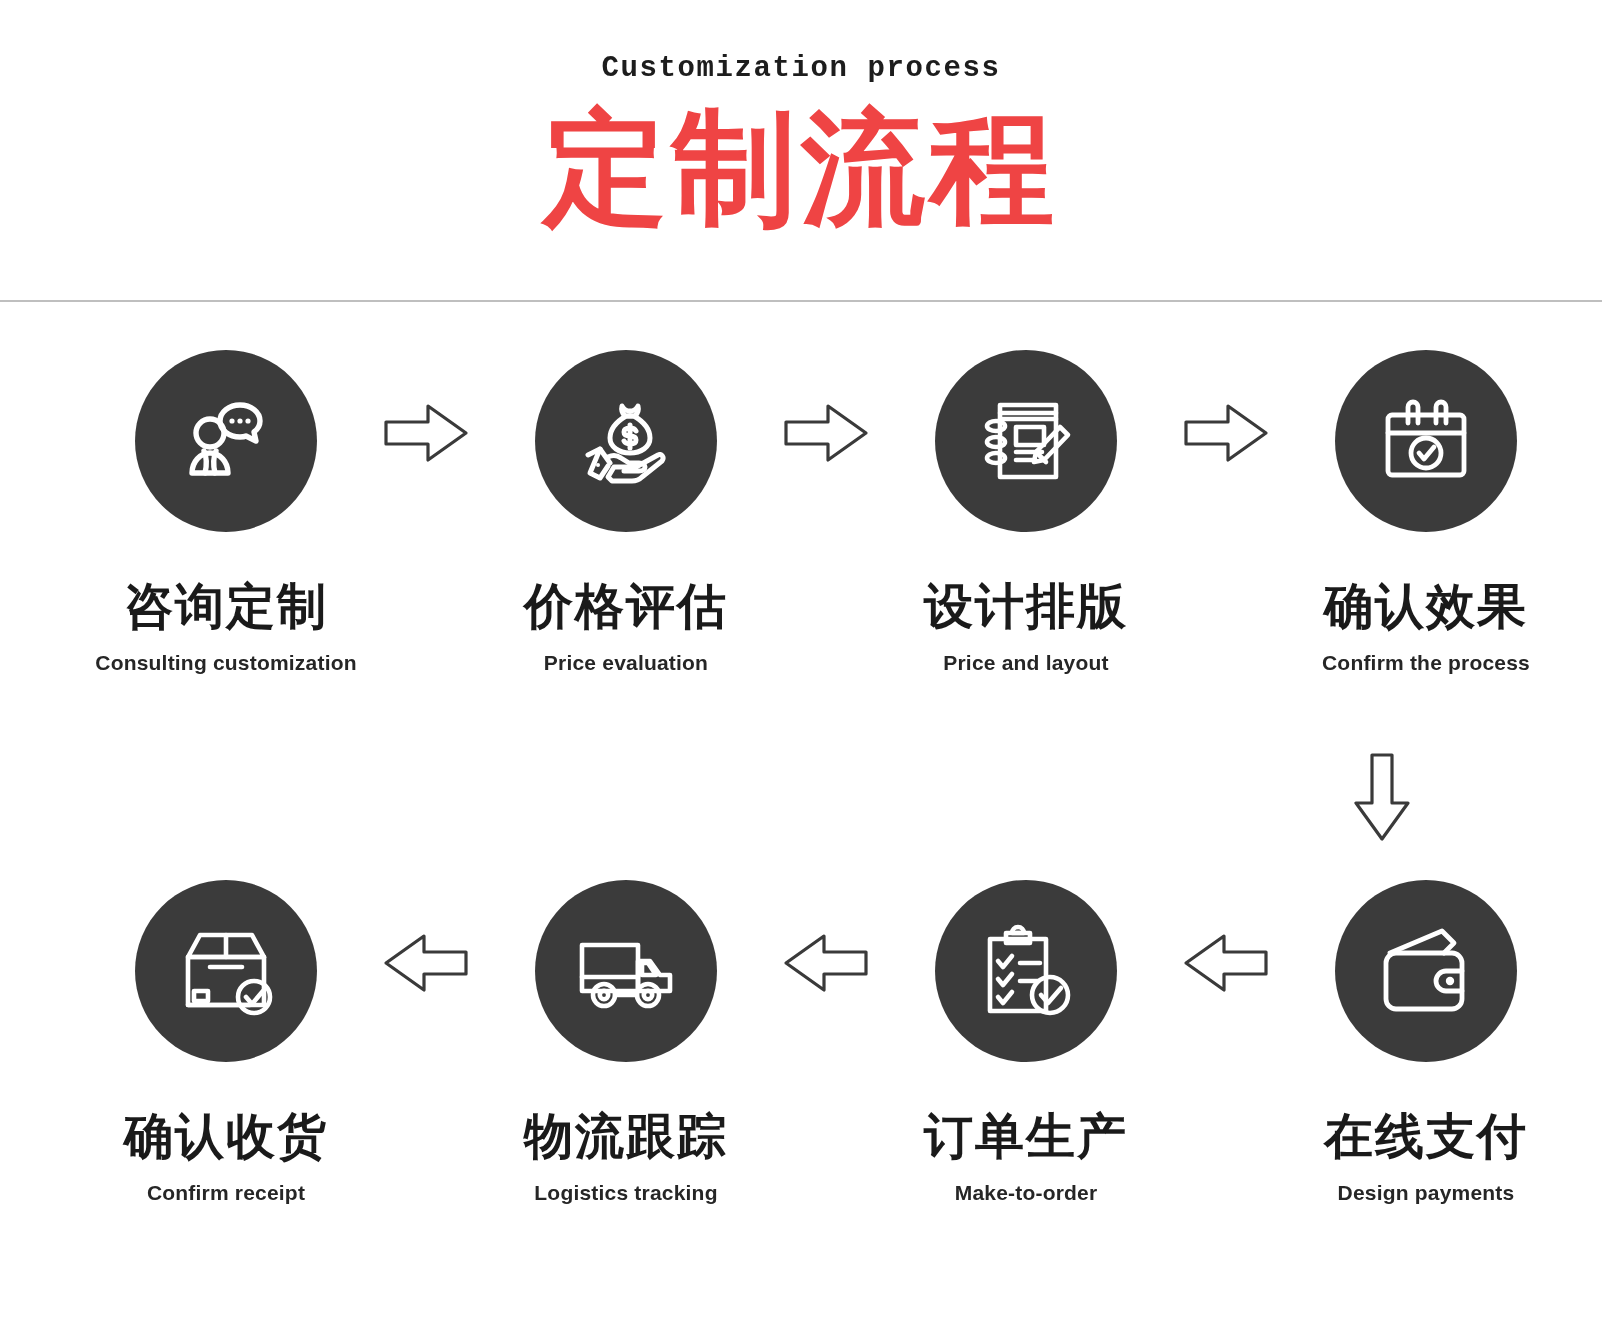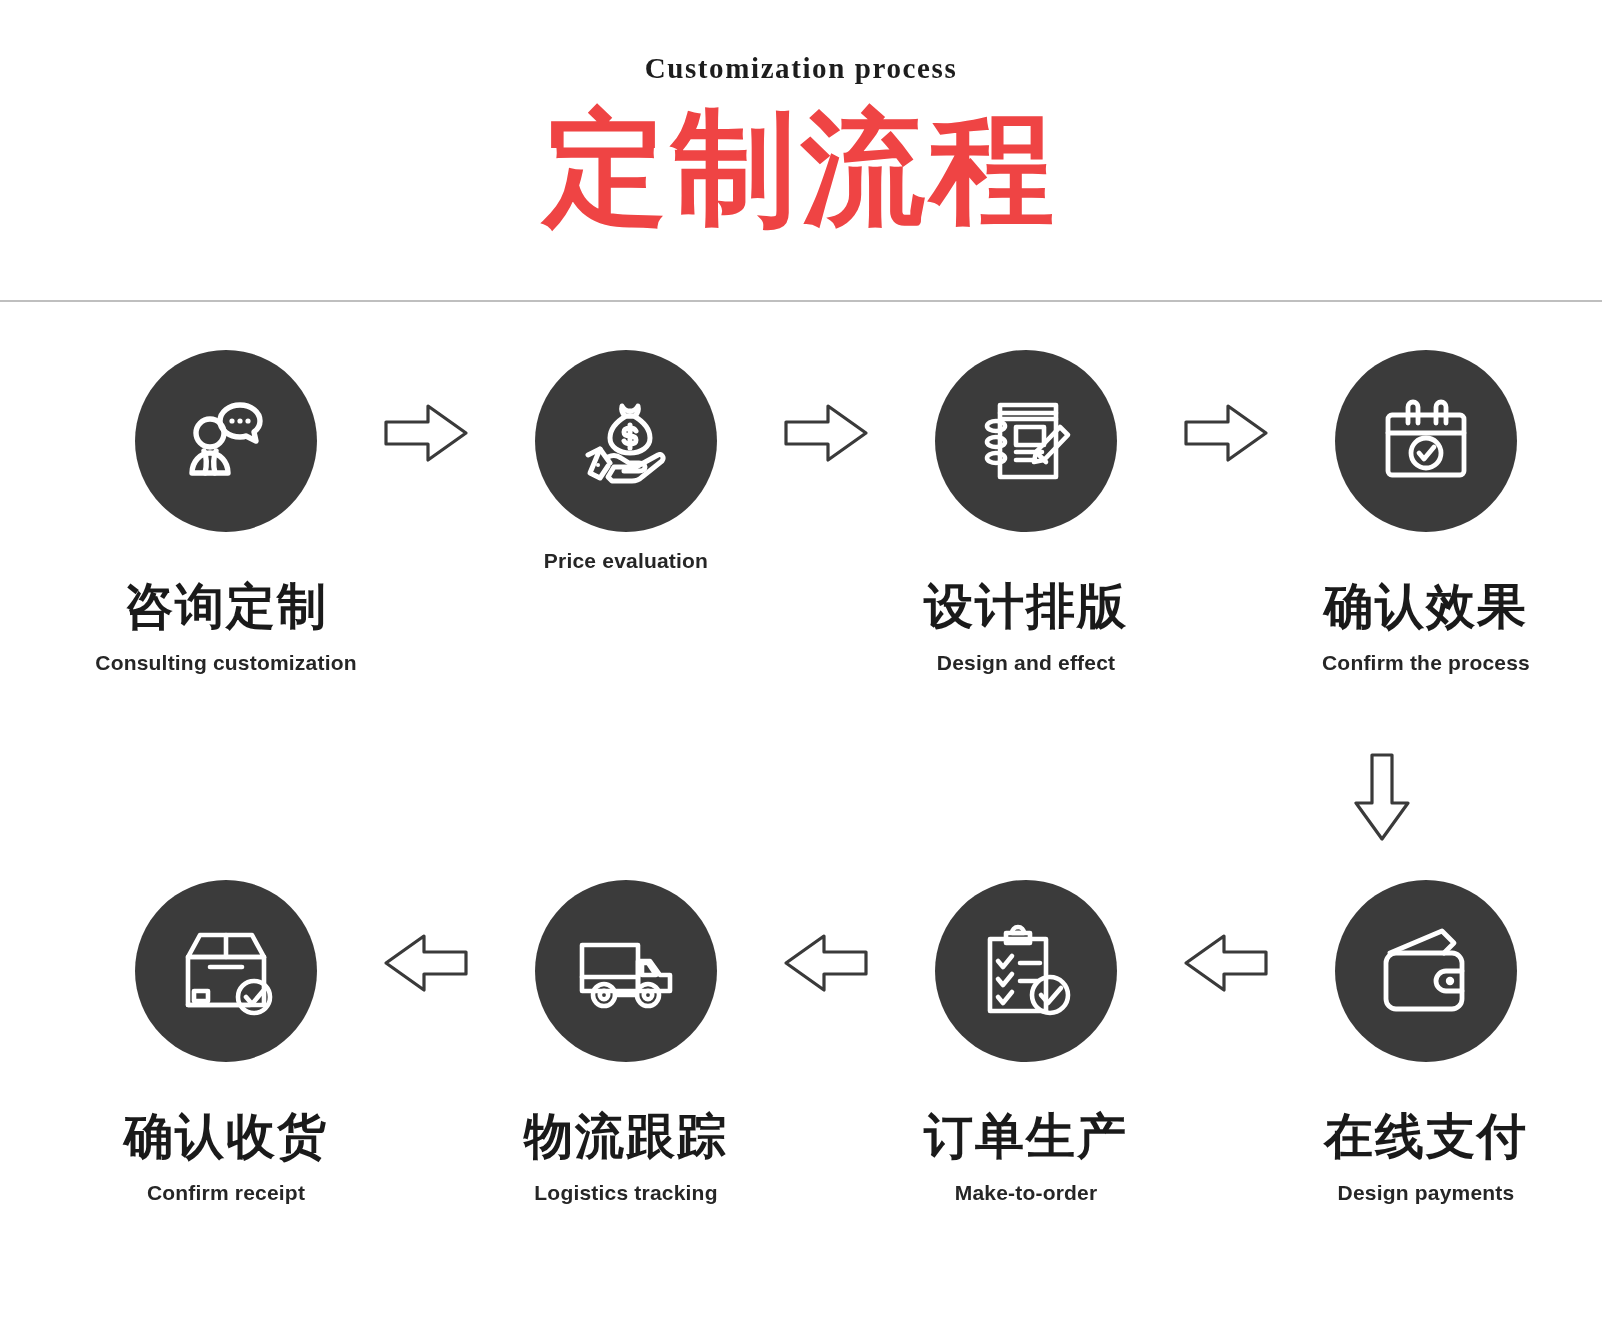--- a/index.html
+++ b/index.html
@@ -31,21 +31,21 @@
     align-items: center;
     justify-content: flex-start;
     padding-top: 52px;
   }
 
   .header-eyebrow {
     font-size: 29px;
     font-weight: 700;
     letter-spacing: 1.6px;
     color: #1d1d1d;
-    font-family: Liberation Serif, serif;
+    font-family: Liberation Mono, monospace;
     white-space: nowrap;
   }
 
   .header-title {
     margin-top: 14px;
     font-size: 124px;
     line-height: 1.12;
     font-weight: 700;
     letter-spacing: 5px;
     color: #ef4444;
@@ -209,20 +209,21 @@
               <path d="M52 27h8c10 6 16 14 16 22 0 9-9 15-20 15s-20-6-20-15c0-8 6-16 16-22z"></path>
               <path d="M56 36v23M62 42c-1-2-3-3-6-3s-6 1-6 4 3 4 6 4 6 1 6 4-3 4-6 4-5-1-6-3"></path>
               <path d="M14 66l12-6 10 14"></path>
               <path d="M26 60L16 84l10 5 8-12"></path>
               <path d="M34 68c4-2 9-2 13 1l8 5h10c4 0 6 2 6 4s-2 4-6 4H50"></path>
               <path d="M34 88l6-10 22 0 22-12c3-2 7 2 4 6L68 88c-3 3-6 4-10 4H38z"></path>
               <circle cx="24" cy="76" r="2" fill="#ffffff" stroke="none"></circle>
             </svg>
           </span>
         </div>
+        <div class="step-title">价格评估</div>
         <div class="step-subtitle">Price evaluation</div>
       </div>
 
       <div class="step-spacer">
         <div class="arrow-h">
           <svg width="92" height="74" viewBox="0 0 92 74" fill="none" stroke="#3a3a3a" stroke-width="3.2" stroke-linejoin="round">
             <path d="M6 26h42V10l38 27-38 27V48H6z"></path>
           </svg>
         </div>
       </div>
@@ -237,21 +238,21 @@
               <path d="M42 63h26M42 71h18"></path>
               <ellipse cx="22" cy="37" rx="9" ry="5"></ellipse>
               <ellipse cx="22" cy="53" rx="9" ry="5"></ellipse>
               <ellipse cx="22" cy="69" rx="9" ry="5"></ellipse>
               <path d="M86 38l8 8-24 25-10 2 2-10z"></path>
               <path d="M62 63l10 10"></path>
             </svg>
           </span>
         </div>
         <div class="step-title">设计排版</div>
-        <div class="step-subtitle">Design and effect</div>
+        <div class="step-subtitle">Price and layout</div>
       </div>
 
       <div class="step-spacer">
         <div class="arrow-h">
           <svg width="92" height="74" viewBox="0 0 92 74" fill="none" stroke="#3a3a3a" stroke-width="3.2" stroke-linejoin="round">
             <path d="M6 26h42V10l38 27-38 27V48H6z"></path>
           </svg>
         </div>
       </div>
 

